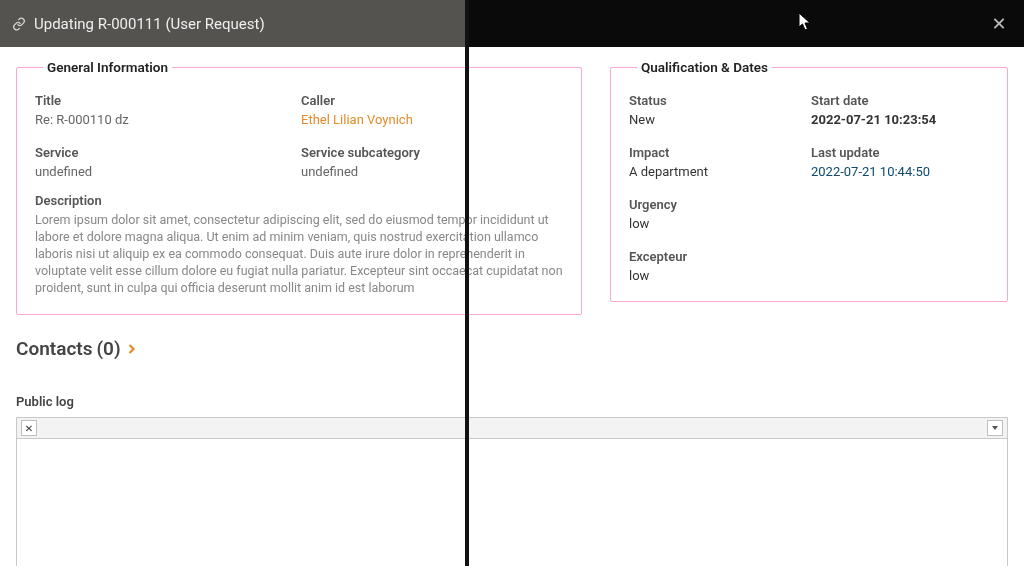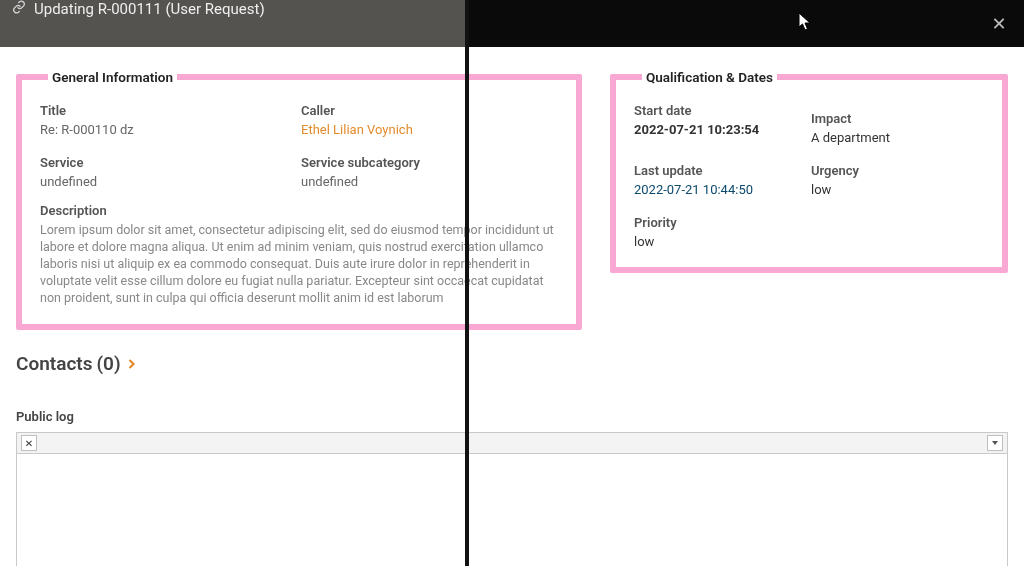--- a/index.html
+++ b/index.html
@@ -24,20 +24,21 @@
     height: 47px;
     display: flex;
     align-items: center;
   }
   .header-left {
     width: 465px;
     height: 47px;
     background: #555350;
     color: #eee;
     display: flex;
+    align-items: center;
     padding-left: 12px;
     font-size: 15px;
   }
   .header-right {
     flex: 1;
     height: 47px;
     background: #0a0a0a;
     position: relative;
   }
   .link-ico {
@@ -66,25 +67,24 @@
     gap: 28px;
     padding: 12px 16px 0 16px;
   }
   .col-left {
     flex: 0 0 566px;
   }
   .col-right {
     flex: 1;
   }
   fieldset.panel {
-    border: 6px solid #f9a8d4;
+    border: 1px solid #f9a8d4;
     border-radius: 2px;
     padding: 8px 18px 18px 18px;
     position: relative;
-    margin-top: 10px;
   }
   fieldset.panel legend {
     font-weight: 600;
     font-size: 13.5px;
     color: #222;
     padding: 0 4px;
     margin-left: 8px;
   }
   .grid2 {
     display: grid;
@@ -246,37 +246,41 @@
     </fieldset>
 
   </div>
 
   <div class="col-right">
 
     <fieldset class="panel">
       <legend>Qualification &amp; Dates</legend>
       <div class="grid2">
         <div class="field">
+          <div class="label">Status</div>
+          <div class="value" style="color:#333;">New</div>
+        </div>
+        <div class="field">
           <div class="label">Start date</div>
           <div class="value" style="color:#333;font-weight:bold;">2022-07-21 10:23:54</div>
         </div>
         <div class="field" style="margin-top:18px;">
           <div class="label">Impact</div>
           <div class="value" style="color:#333;">A department</div>
         </div>
         <div class="field" style="margin-top:18px;">
           <div class="label">Last update</div>
           <div class="value" style="color:#0c4a6e;">2022-07-21 10:44:50</div>
         </div>
         <div class="field" style="margin-top:18px;">
           <div class="label">Urgency</div>
           <div class="value" style="color:#333;">low</div>
         </div>
         <div class="field" style="margin-top:18px; grid-column:1;">
-          <div class="label">Priority</div>
+          <div class="label">Excepteur</div>
           <div class="value" style="color:#333;">low</div>
         </div>
       </div>
     </fieldset>
 
   </div>
 </div>
 
 <div style="padding:0 16px;">
 

